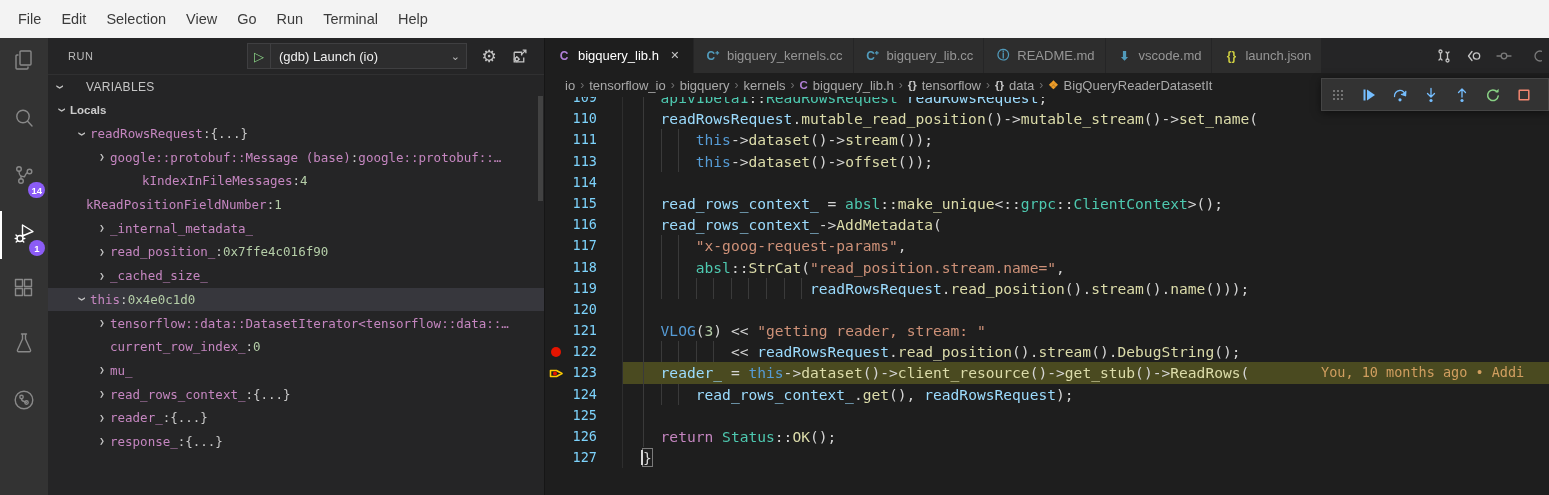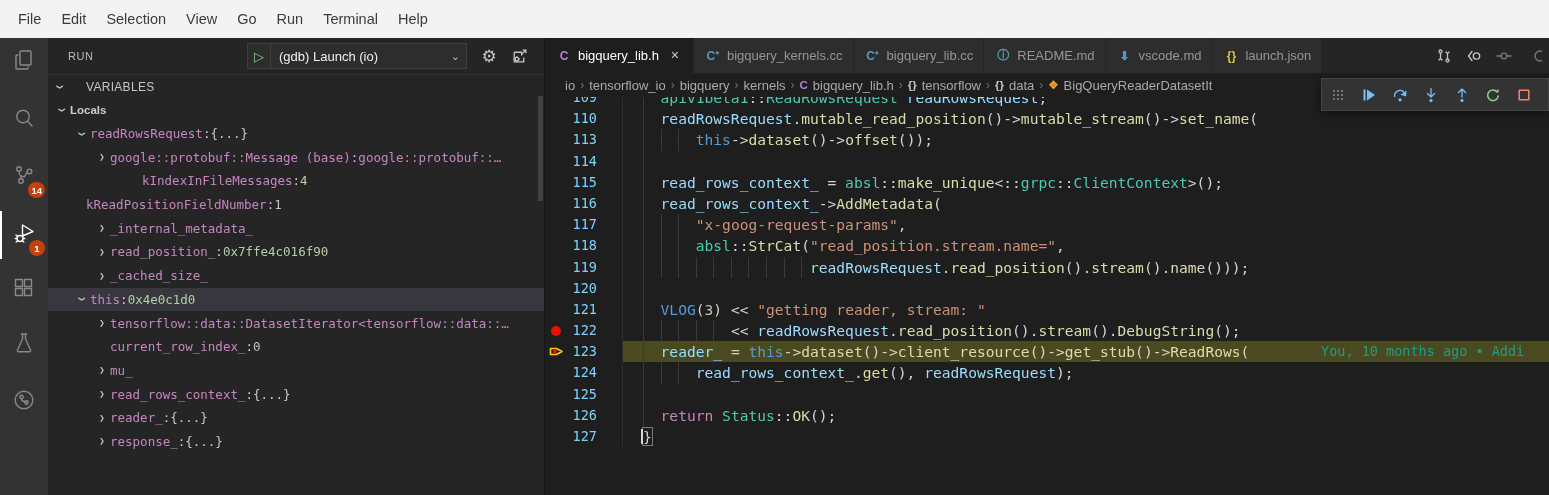--- a/index.html
+++ b/index.html
@@ -12,21 +12,21 @@
   .menu-item { color:#3b3b3b; font-size:14.5px; padding:5px 10px; cursor:default; }
 
   .main { display:flex; height:457px; }
 
   
   .activitybar { width:48px; background:#333333; position:relative; flex:none; }
   .ab-item { position:absolute; left:0; width:48px; height:48px; display:flex;
              align-items:center; justify-content:center; color:#898989; }
   .ab-item.active { color:#ffffff; border-left:2px solid #ffffff; }
   .ab-badge { position:absolute; right:3px; bottom:3px; min-width:16px; height:16px;
-              border-radius:9px; background:#c2410c; color:#fff; font-size:9.5px;
+              border-radius:9px; background:#8b5cf6; color:#fff; font-size:9.5px;
               display:flex; align-items:center; justify-content:center; padding:0 3px;
               font-weight:bold; }
 
   
   .sidebar { width:497px; background:#252526; flex:none; position:relative;
              border-right:1px solid #161616; overflow:hidden; }
   .run-header { height:36px; display:flex; align-items:center; padding:0 8px 0 20px; }
   .run-title { color:#bbbbbb; font-size:11px; letter-spacing:0.5px; }
   .launch-dd { position:absolute; left:199px; top:5px; width:220px; height:26px;
                background:#2d2d2e; border:1px solid #3f3f41; display:flex;
@@ -80,21 +80,21 @@
   .gut-ico { width:22px; flex:none; display:flex; align-items:center; justify-content:center; }
   .lnum { width:30px; flex:none; text-align:right; color:#7dd3fc; font-size:13.5px; }
   .ltext { flex:1; white-space:pre; position:relative; border-left:1px solid #2e2e2e;
            padding-left:20px; }
   .line.hl .ltext { background:#4a4a20; }
   .ig { display:inline-block; border-left:1px solid #3a3a3a; height:21.2px; vertical-align:top; }
   .tk-t{color:#4ec9b0}.tk-f{color:#dcdcaa}.tk-v{color:#9cdcfe}.tk-k{color:#c586c0}
   .tk-K{color:#569cd6}.tk-s{color:#ce9178}.tk-n{color:#b5cea8}.tk-p{color:#d4d4d4}
   .tk-b{color:#d4d4d4; outline:1px solid #7a7a7a; position:relative;}
   .tk-b::before{content:""; position:absolute; left:-2px; top:1px; bottom:1px; width:1.5px; background:#d8d8d8;}
-  .blame { position:absolute; left:698px; top:0; color:#14b8a6; opacity:0.75; font-size:13.5px; }
+  .blame { position:absolute; left:698px; top:0; color:#fdba74; opacity:0.75; font-size:13.5px; }
   .bp { width:10px; height:10px; border-radius:50%; background:#e51400; }
 
   
   .dbg-toolbar { position:absolute; top:40px; right:0; width:228px; height:33px;
                  background:#333333; border:1px solid #454545; display:flex;
                  align-items:center; box-shadow:0 2px 8px rgba(0,0,0,0.5); z-index:5; }
   .dbg-btn { width:31px; height:33px; display:flex; align-items:center; justify-content:center; }
 </style>
 </head>
 <body>
@@ -374,20 +374,27 @@
           <div class="line">
             <div class="gut">
               <span class="gut-ico"></span>
               <span class="lnum">110</span>
             </div>
             <span class="ltext"><span class="ig" style="width: 17.58px;"></span><span class="tk-v">readRowsRequest</span><span class="tk-p">.</span><span class="tk-f">mutable_read_position</span><span class="tk-p">()-&gt;</span><span class="tk-f">mutable_stream</span><span class="tk-p">()-&gt;</span><span class="tk-f">set_name</span><span class="tk-p">(</span></span>
           </div>
           <div class="line">
             <div class="gut">
               <span class="gut-ico"></span>
+              <span class="lnum">111</span>
+            </div>
+            <span class="ltext"><span class="ig" style="width: 17.58px;"></span><span class="ig" style="width: 17.58px;"></span><span class="ig" style="width: 17.58px;"></span><span class="tk-K">this</span><span class="tk-p">-&gt;</span><span class="tk-f">dataset</span><span class="tk-p">()-&gt;</span><span class="tk-f">stream</span><span class="tk-p">());</span></span>
+          </div>
+          <div class="line">
+            <div class="gut">
+              <span class="gut-ico"></span>
               <span class="lnum">113</span>
             </div>
             <span class="ltext"><span class="ig" style="width: 17.58px;"></span><span class="ig" style="width: 17.58px;"></span><span class="ig" style="width: 17.58px;"></span><span class="tk-K">this</span><span class="tk-p">-&gt;</span><span class="tk-f">dataset</span><span class="tk-p">()-&gt;</span><span class="tk-f">offset</span><span class="tk-p">());</span></span>
           </div>
           <div class="line">
             <div class="gut">
               <span class="gut-ico"></span>
               <span class="lnum">114</span>
             </div>
             <span class="ltext"><span class="ig" style="width: 17.58px;"></span></span>

